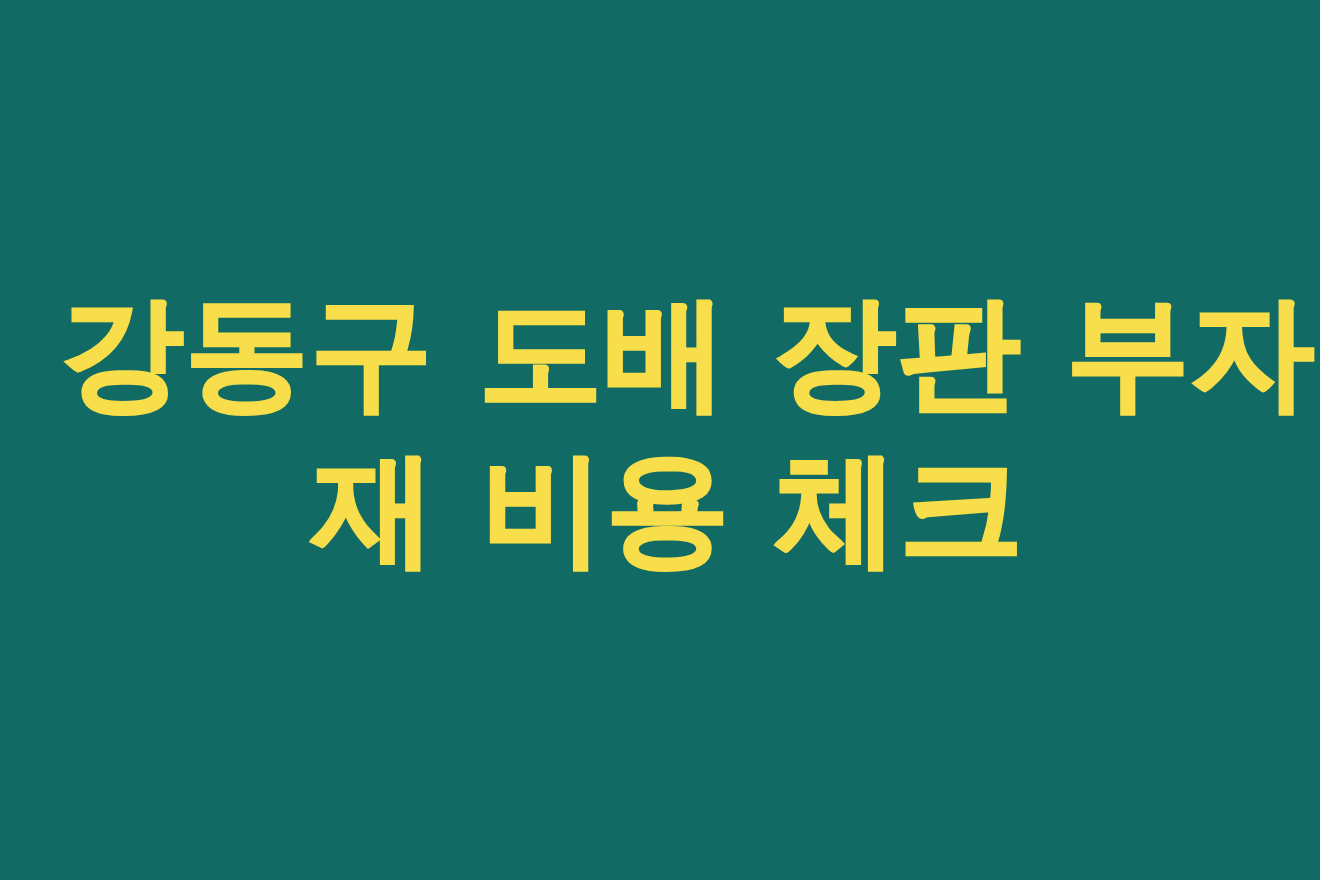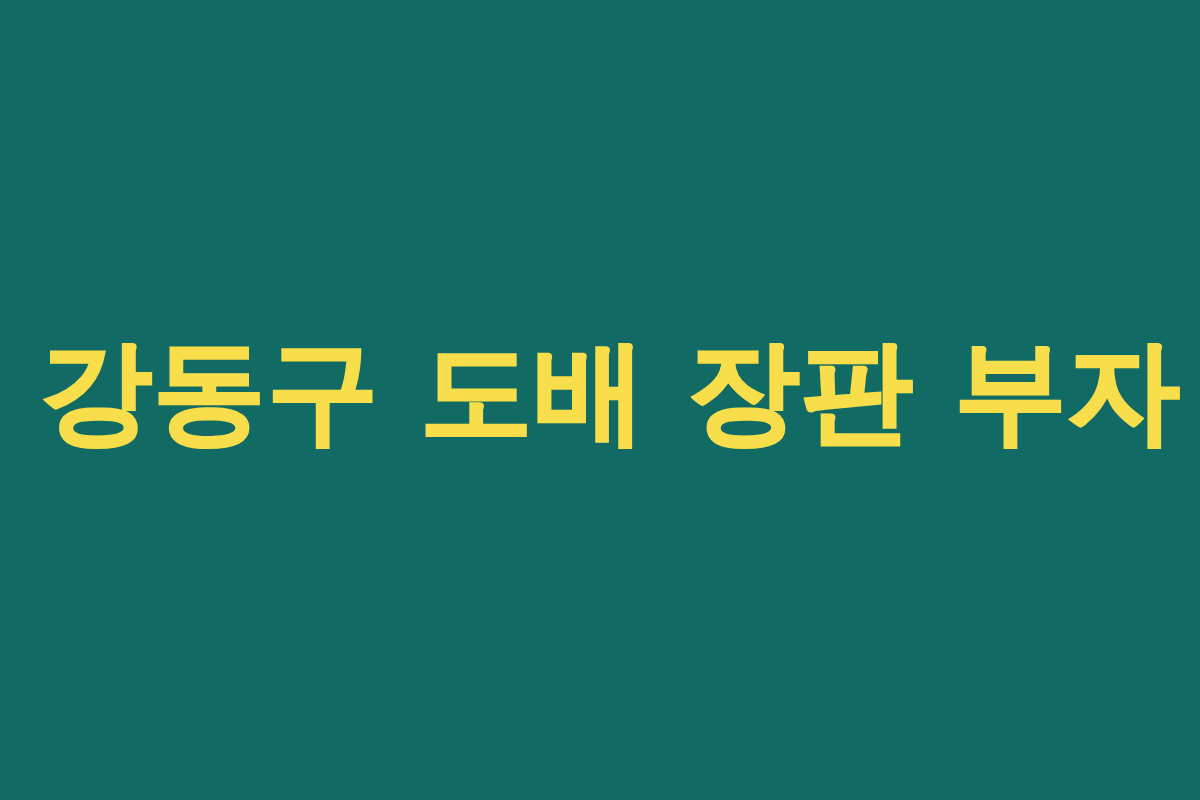--- a/index.html
+++ b/index.html
@@ -18,20 +18,21 @@
   #thumbnail-card {
     position: relative;
     width: 1200px;
     height: 800px;
     box-sizing: border-box;
     display: flex;
     align-items: center;
     justify-content: center;
     background: #116A63;
     overflow: hidden;
+    padding-left: 15px;
   }
 
   #headline-block {
     width: 100%;
     padding: 0 40px;
     box-sizing: border-box;
     text-align: center;
     
     transform: translateY(-8px);
   }
@@ -61,16 +62,17 @@
 </style>
 </head>
 <body>
 
 <div id="thumbnail-card" style="background: rgb(17, 106, 99);">
 
   <div id="headline-block">
 
     <span class="headline-line headline-line--primary" style="color: rgb(247, 222, 74); -webkit-text-stroke: 2.5px rgb(247, 222, 74);">강동구 도배 장판 부자</span>
 
+    <span class="headline-line headline-line--secondary" style="color: rgb(247, 222, 74); -webkit-text-stroke: 2.5px rgb(247, 222, 74);">재 비용 체크</span>
 
   </div>
 
 </div>
 
 </body></html>

